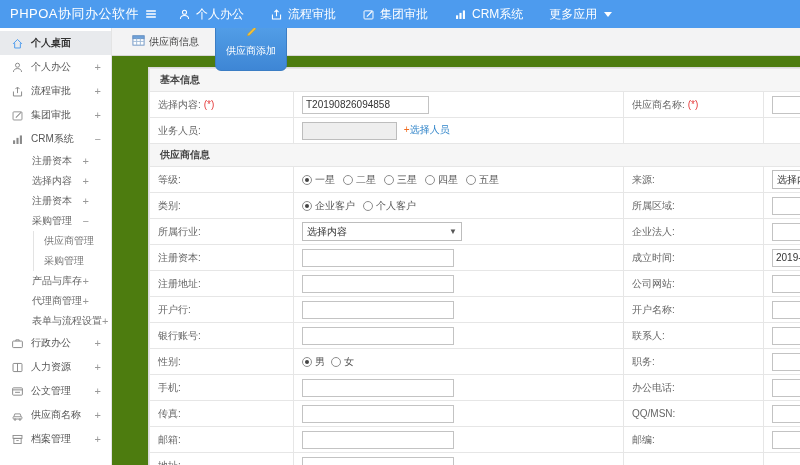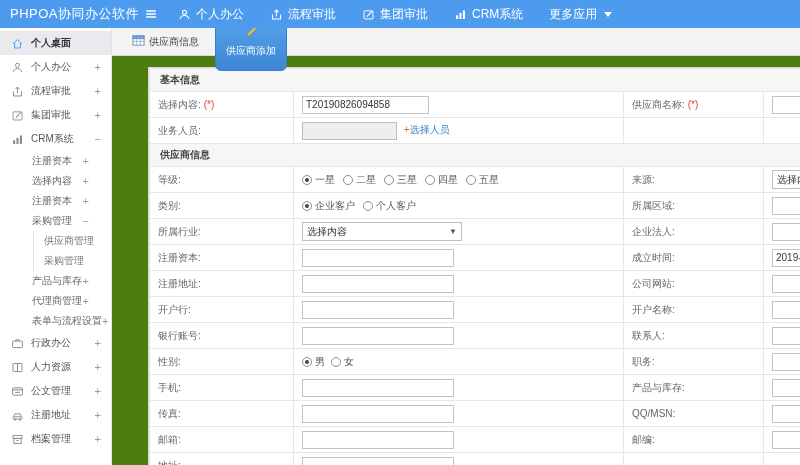--- a/index.html
+++ b/index.html
@@ -232,21 +232,21 @@
       </div>
       <div class="sb-item top">
         <span class="sb-ico">
             <svg width="13" height="13" viewBox="0 0 16 16" fill="none" stroke="currentColor" stroke-width="1.1">
               <path d="M3.5 9.5 4.7 6h6.6l1.2 3.5"></path>
               <rect x="2.5" y="9.5" width="11" height="2.8" rx="1"></rect>
               <circle cx="5" cy="13" r="1"></circle>
               <circle cx="11" cy="13" r="1"></circle>
             </svg>
           </span>
-        <span class="sb-label">注册地址</span>
+        <span class="sb-label">供应商名称</span>
         <span class="sb-exp">+</span>
       </div>
       <div class="sb-item top">
         <span class="sb-ico">
             <svg width="13" height="13" viewBox="0 0 16 16" fill="none" stroke="currentColor" stroke-width="1.1">
               <rect x="2.5" y="3" width="11" height="3.6"></rect>
               <rect x="3.5" y="6.6" width="9" height="6.4"></rect>
               <path d="M6.5 9.3h3"></path>
             </svg>
           </span>
@@ -408,21 +408,21 @@
                     </label>
               </span>
             </td>
             <td class="lbl"><span>职务:</span></td>
             <td><input class="inp wide" style=""></td>
           </tr>
 
           <tr>
             <td class="lbl"><span>手机:</span></td>
             <td><input class="inp" style=""></td>
-            <td class="lbl"><span>产品与库存:</span></td>
+            <td class="lbl"><span>办公电话:</span></td>
             <td><input class="inp wide" style=""></td>
           </tr>
 
           <tr>
             <td class="lbl"><span>传真:</span></td>
             <td><input class="inp" style=""></td>
             <td class="lbl"><span>QQ/MSN:</span></td>
             <td><input class="inp wide" style=""></td>
           </tr>
 

